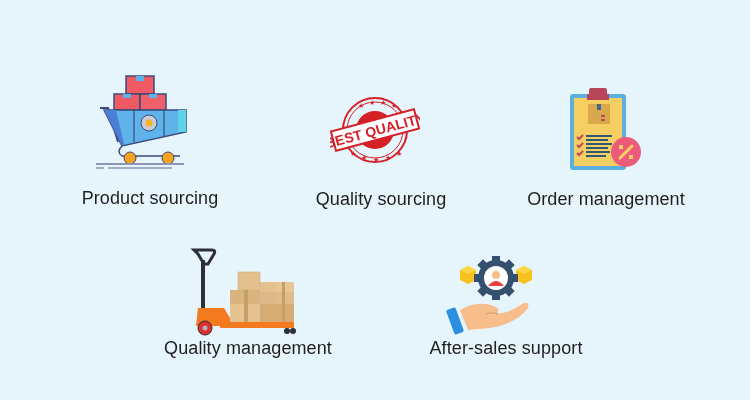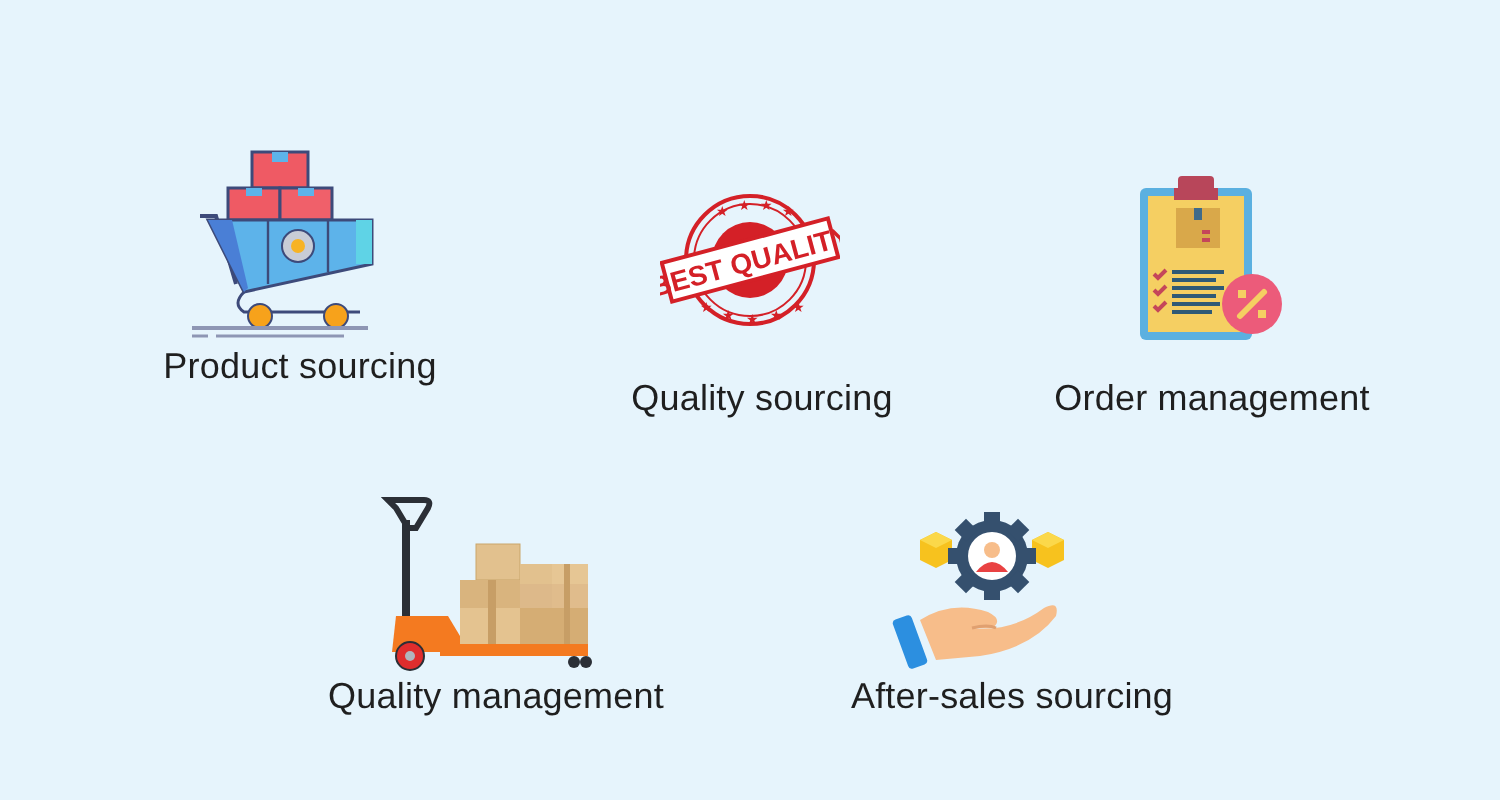--- a/index.html
+++ b/index.html
@@ -42,21 +42,21 @@
     <circle cx="57" cy="51" r="8" fill="#c8ccd6" stroke="#3d4a7a" stroke-width="1"></circle>
     <circle cx="57" cy="51" r="3.5" fill="#f7b324"></circle>
 
     <path d="M30,74 Q24,80 30,84 L88,84" fill="none" stroke="#3d4a7a" stroke-width="1.5"></path>
     <circle cx="38" cy="86" r="6" fill="#f7a21b" stroke="#3d4a7a" stroke-width="1"></circle>
     <circle cx="76" cy="86" r="6" fill="#f7a21b" stroke="#3d4a7a" stroke-width="1"></circle>
     <line x1="4" y1="92" x2="92" y2="92" stroke="#8e96b4" stroke-width="2"></line>
     <line x1="4" y1="96" x2="12" y2="96" stroke="#8e96b4" stroke-width="1.5"></line>
     <line x1="16" y1="96" x2="80" y2="96" stroke="#8e96b4" stroke-width="1.5"></line>
   </svg>
-  <div class="label" style="left:150px;top:173px">Product sourcing</div>
+  <div class="label" style="left:150px;top:188px">Product sourcing</div>
 </div>
 
 <div class="item">
   <svg class="icon" style="left:330px;top:96px" width="90" height="68" viewBox="0 0 90 68">
     <circle cx="45" cy="34" r="32" fill="none" stroke="#d42027" stroke-width="2"></circle>
     <circle cx="45" cy="34" r="28" fill="none" stroke="#d42027" stroke-width="1"></circle>
     <circle cx="45" cy="34" r="19" fill="#d42027"></circle>
     <g fill="#d42027" font-size="7" font-family="DejaVu Sans, sans-serif">
       <text x="28" y="12">★</text>
         <text x="39" y="9">★</text>
@@ -154,14 +154,14 @@
       <rect x="59" y="33" width="8" height="8" transform="rotate(45 63 37)"></rect>
     </g>
     <circle cx="50" cy="24" r="12" fill="#ffffff"></circle>
     <circle cx="50" cy="21" r="4" fill="#f7bd8a"></circle>
     <path d="M42,32 Q50,22 58,32 Z" fill="#e94242"></path>
 
     <path d="M14,56 Q30,46 48,52 Q56,56 50,60 L40,60 Q60,62 76,50 Q84,46 82,54 Q70,70 44,74 L22,76 Z" fill="#f7bd8a"></path>
     <path d="M40,60 Q48,58 52,60" fill="none" stroke="#e0a070" stroke-width="1.5"></path>
     <rect x="4" y="54" width="10" height="26" rx="2" fill="#2c8fe0" transform="rotate(-20 9 67)"></rect>
   </svg>
-  <div class="label" style="left:506px;top:338px">After-sales sourcing</div>
+  <div class="label" style="left:506px;top:338px">After-sales support</div>
 </div>
 
 </body></html>

